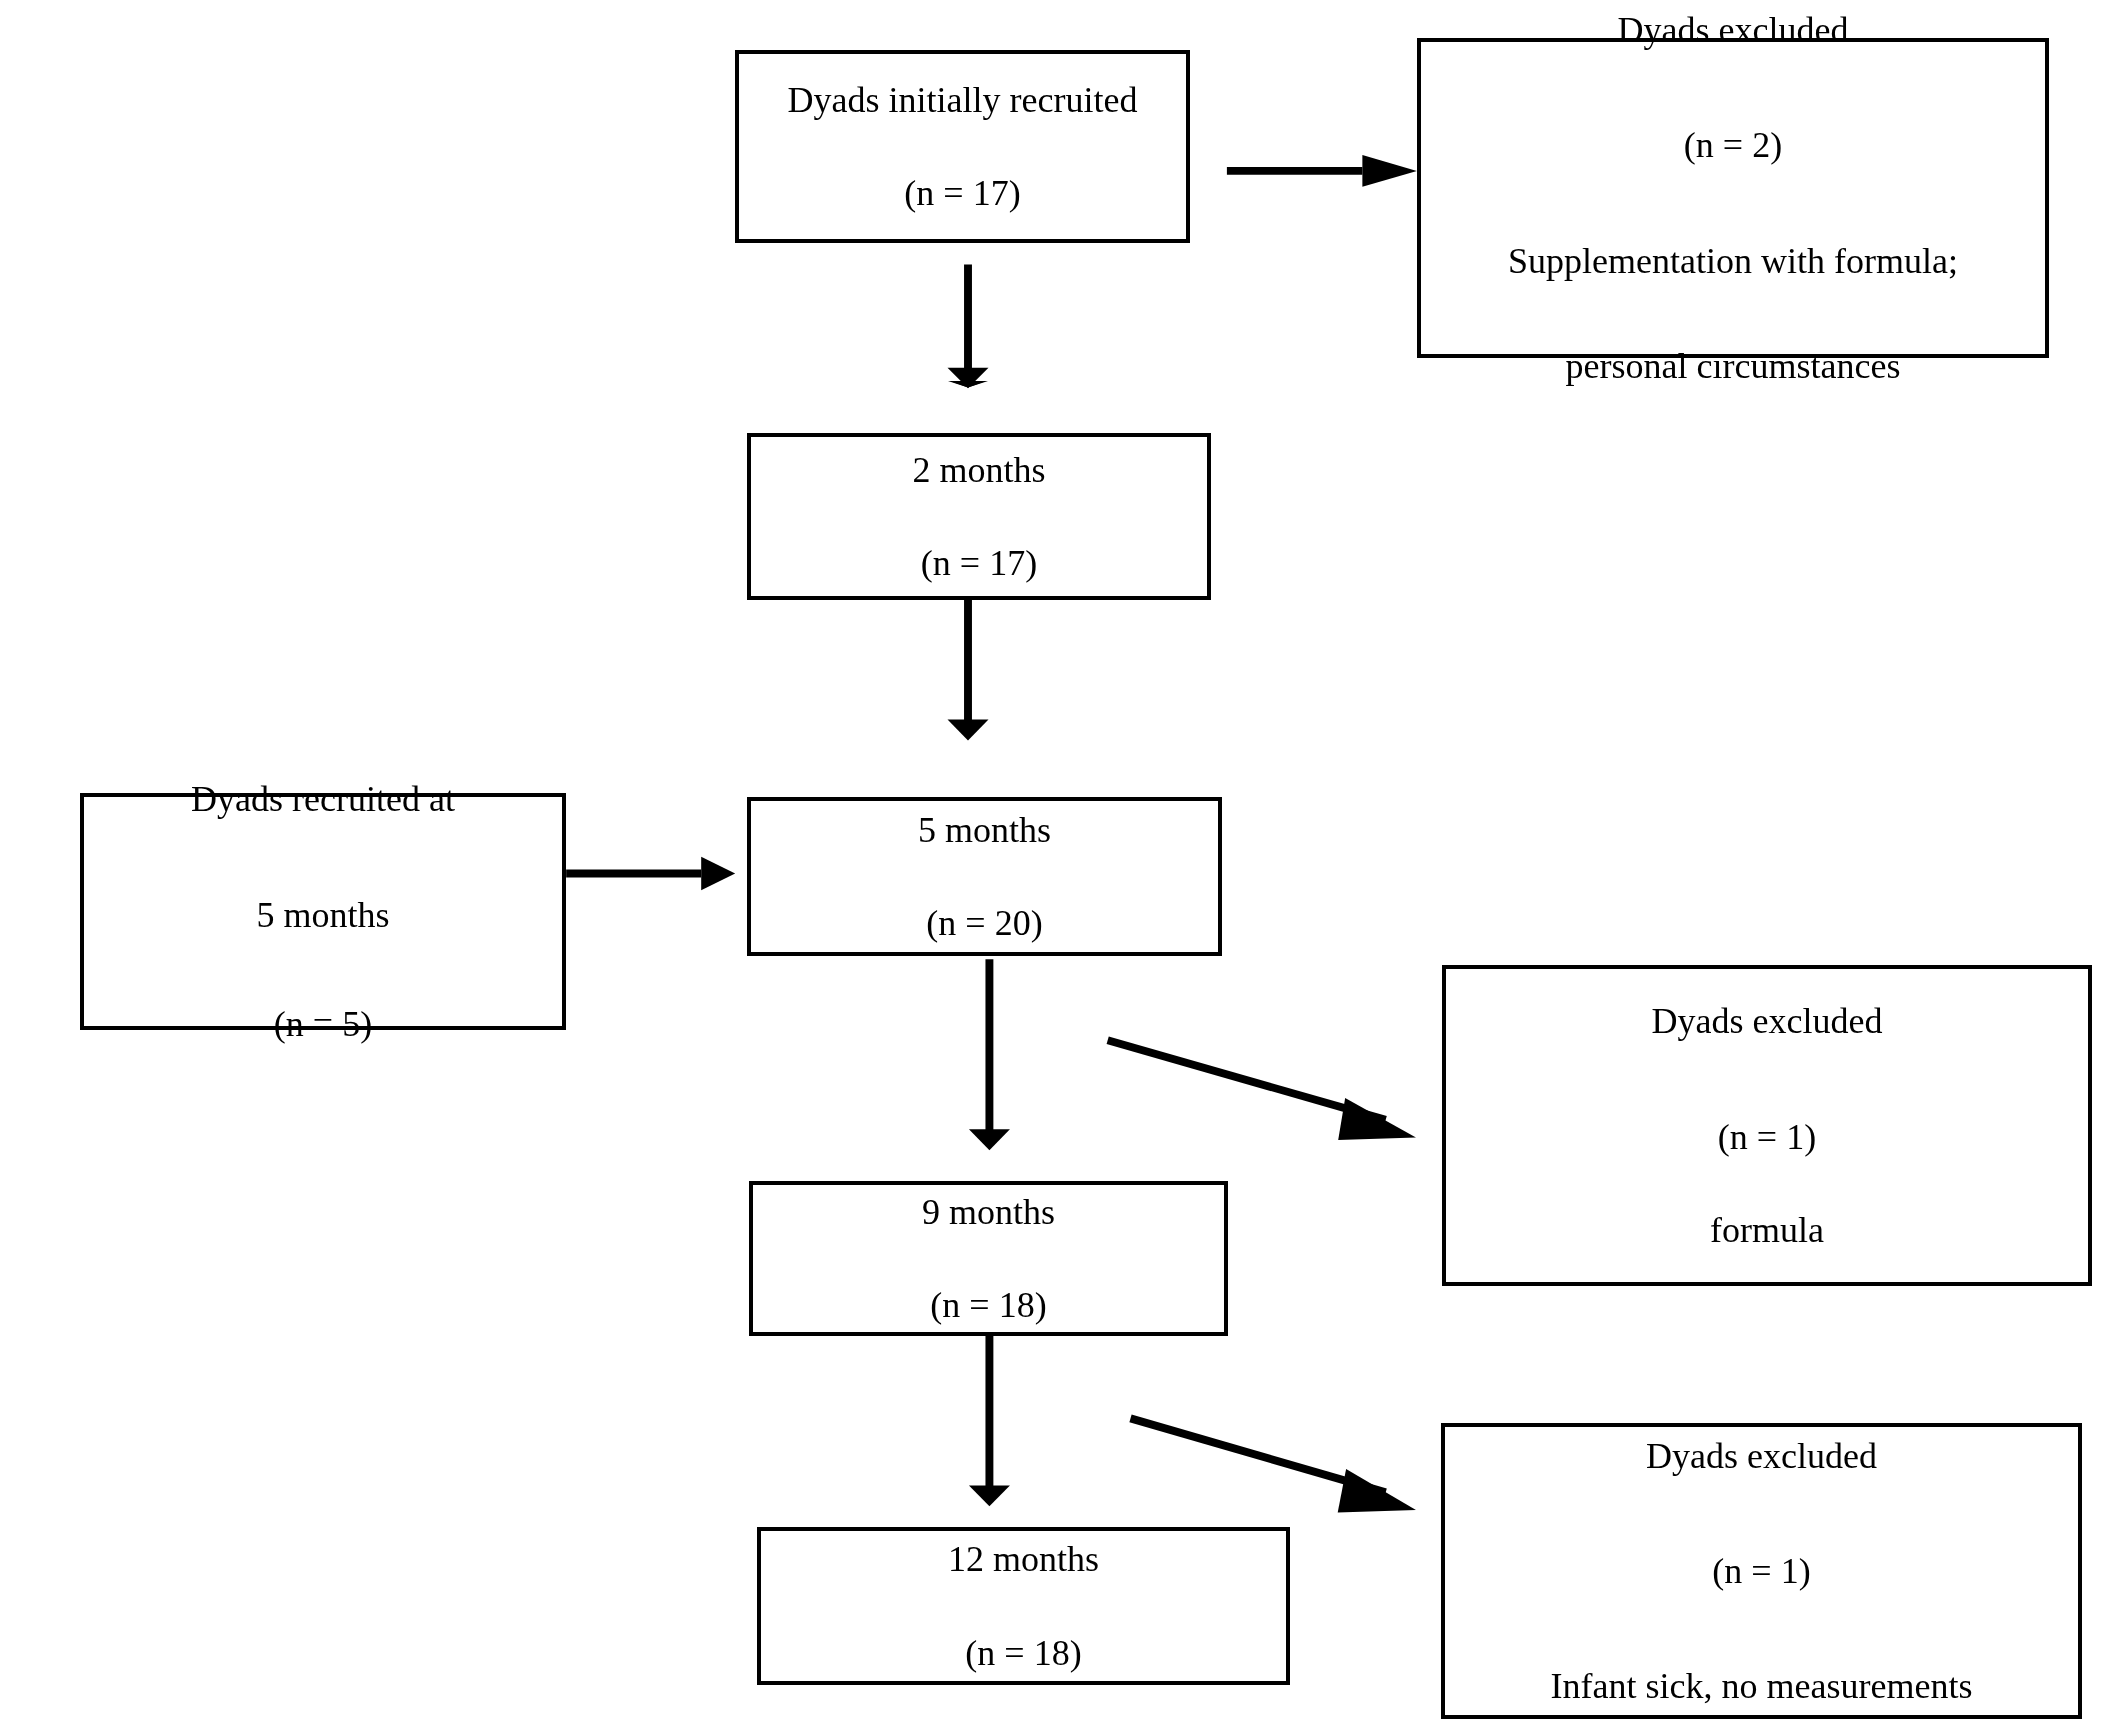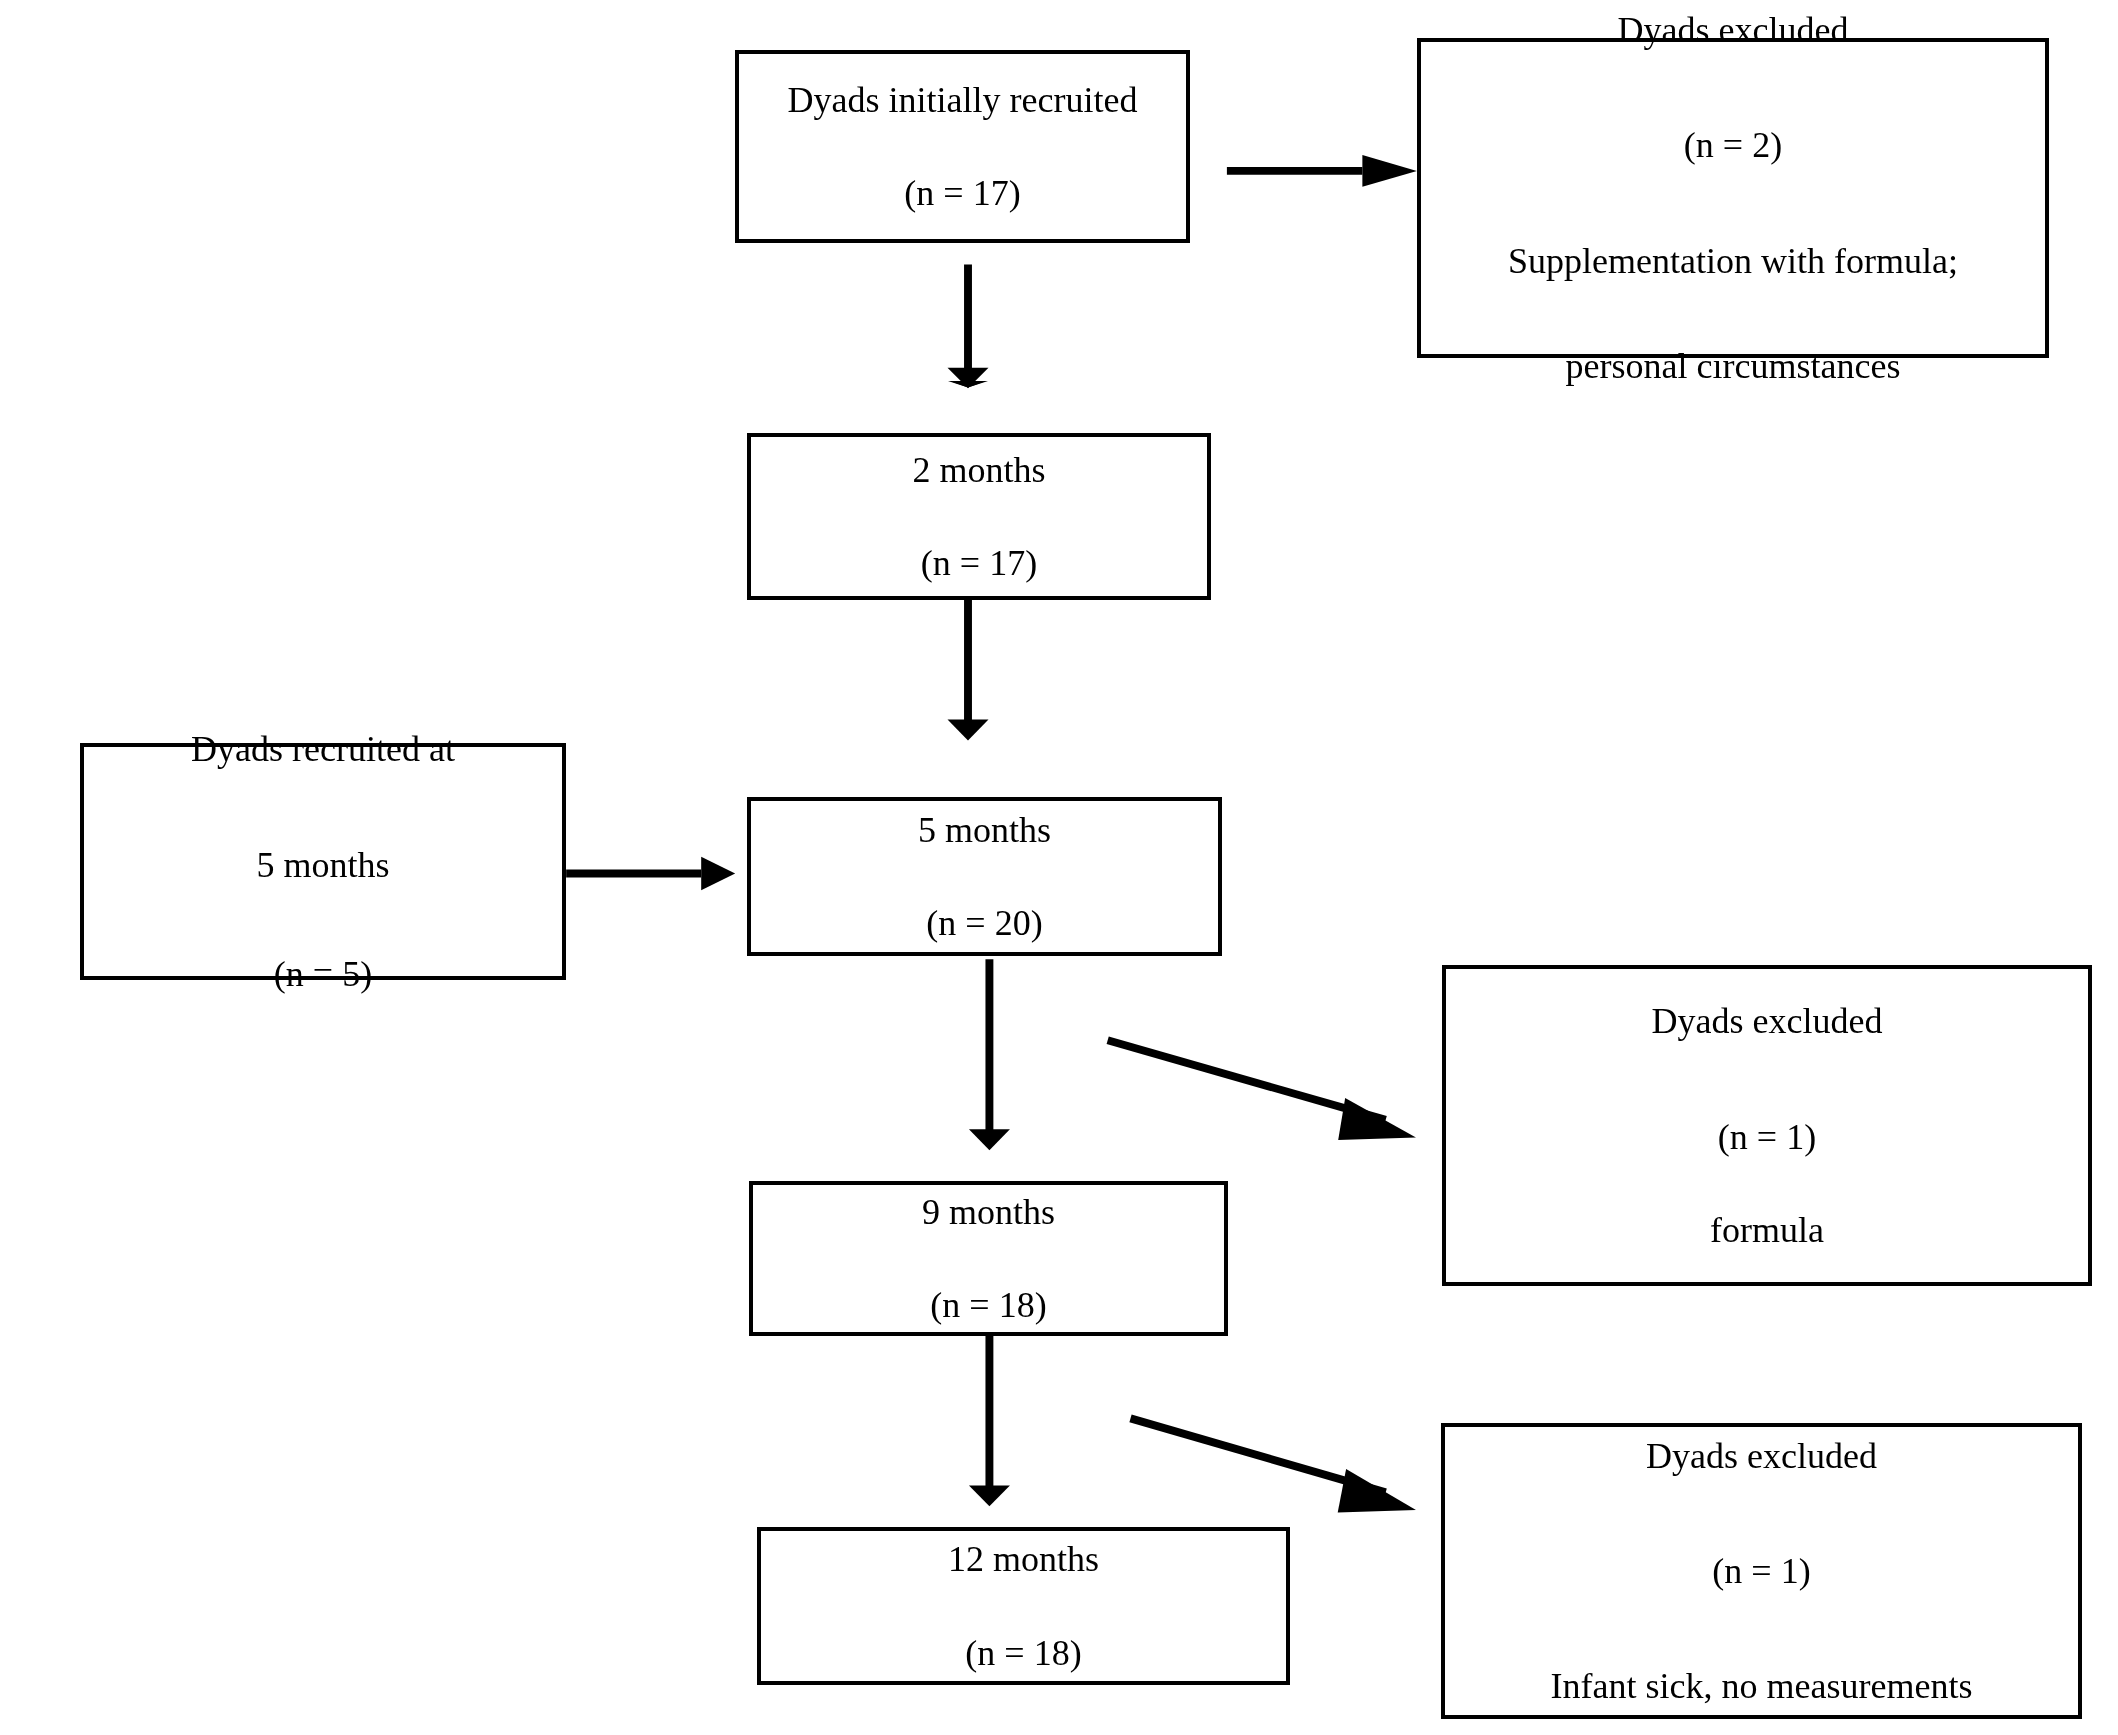--- a/index.html
+++ b/index.html
@@ -106,21 +106,21 @@
     <span class="ln">(n = 2)</span>
     <span class="ln">Supplementation with formula;</span>
     <span class="ln" style="margin-top:12px">personal circumstances</span>
   </div>
 
   <div class="node fs-big f-tight" style="left:747px; top:433px; width:464px; height:167px;">
     <span class="ln">2 months</span>
     <span class="ln">(n = 17)</span>
   </div>
 
-  <div class="node fs-big f-loose" style="left:80px; top:743px; width:486px; height:237px;">
+  <div class="node fs-big f-loose" style="left:80px; top:793px; width:486px; height:237px;">
     <span class="ln">Dyads recruited at</span>
     <span class="ln">5 months</span>
     <span class="ln" style="margin-top:16px">(n = 5)</span>
   </div>
 
   <div class="node fs-big f-tight" style="left:747px; top:797px; width:475px; height:159px;">
     <span class="ln">5 months</span>
     <span class="ln">(n = 20)</span>
   </div>
 

